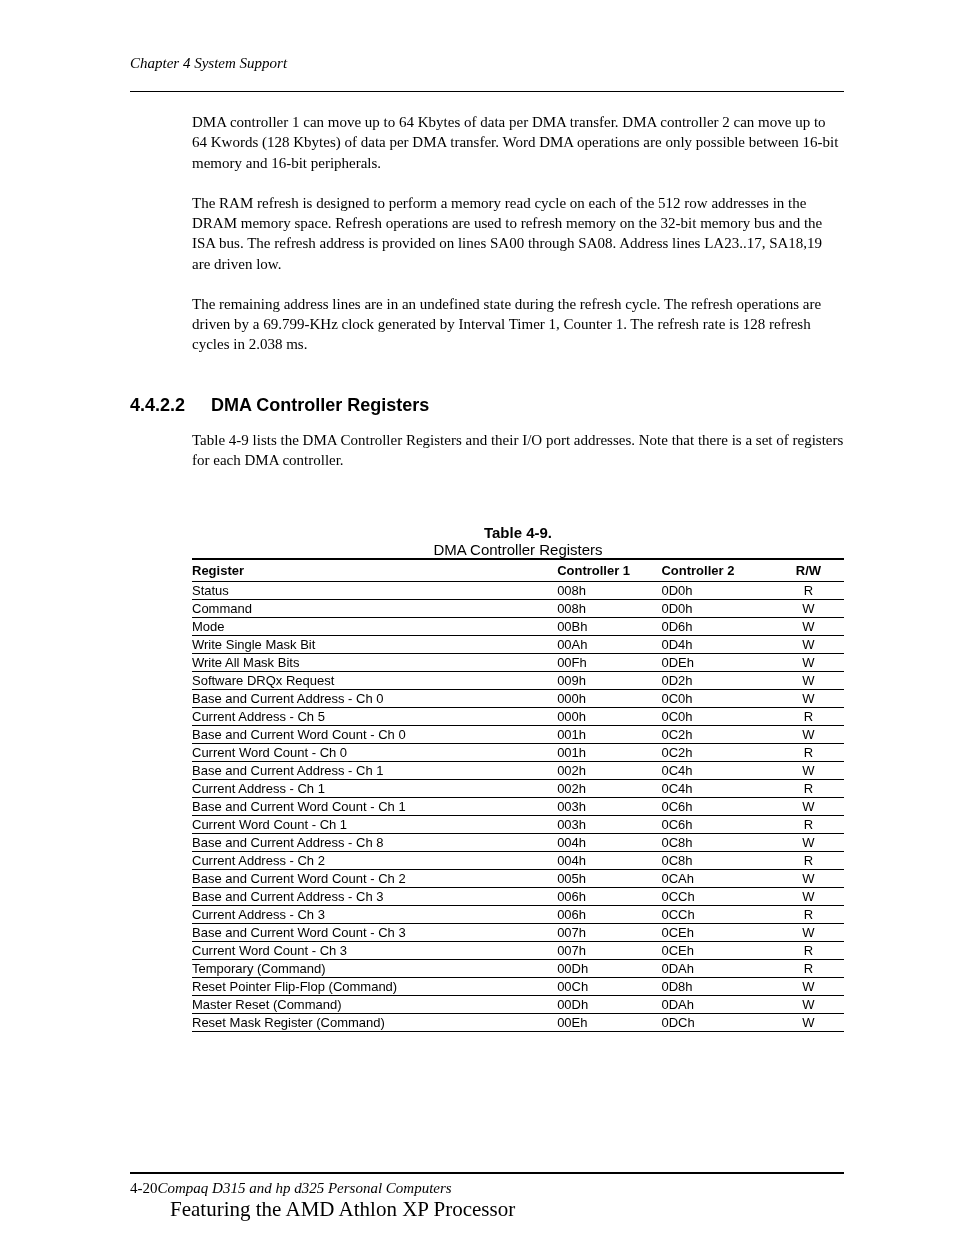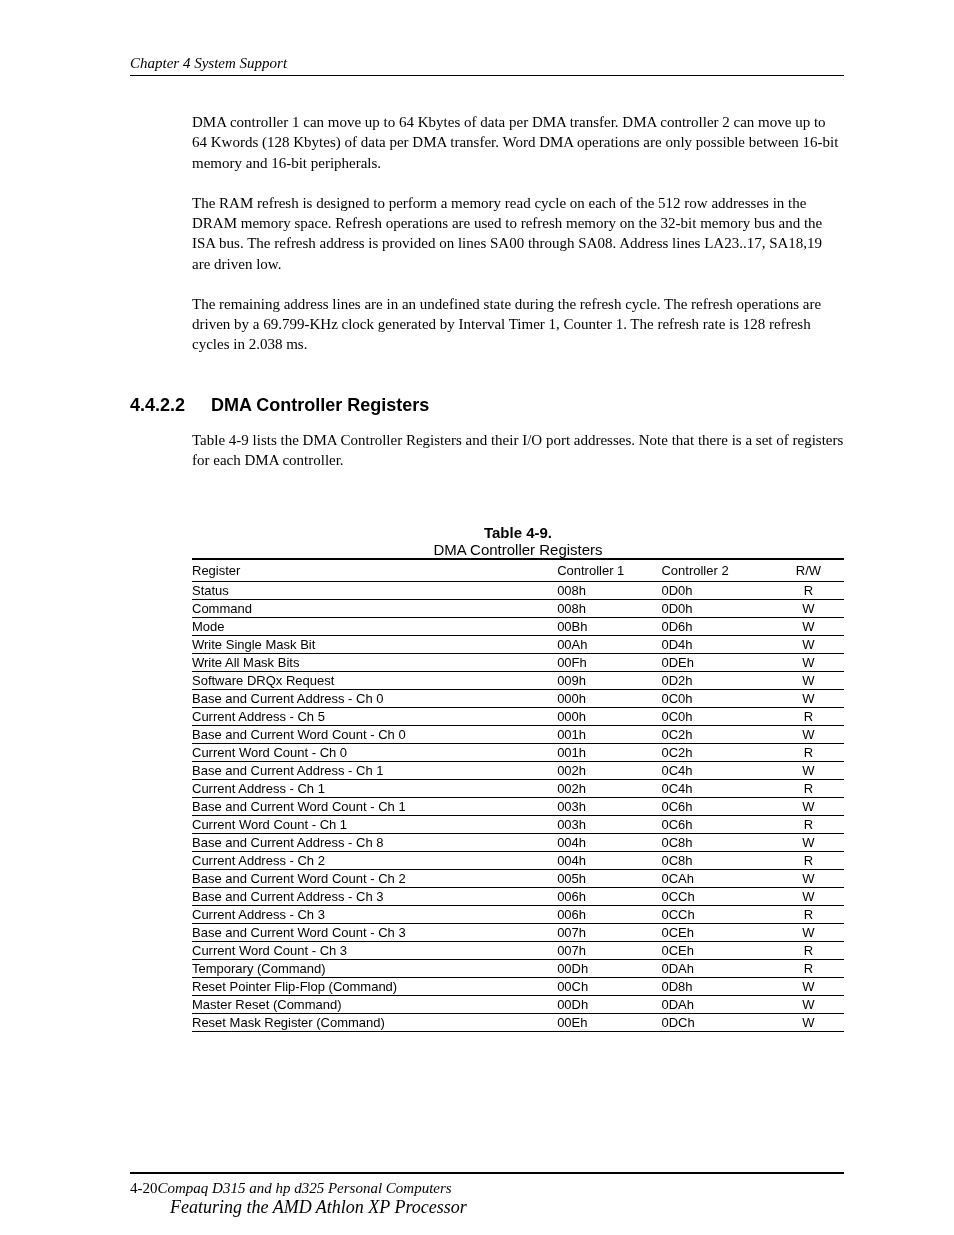--- a/index.html
+++ b/index.html
@@ -11,22 +11,22 @@
     padding: 0;
     width: 954px;
   }
   .page {
     padding: 55px 110px 40px 130px;
   }
   .running-head {
     font-style: italic;
     font-size: 15px;
     border-bottom: 1.5px solid #000;
-    padding-bottom: 3px;
-    margin-bottom: 36px;
+    padding-bottom: 19px;
+    margin-bottom: 20px;
   }
   .body-para {
     margin: 0 0 20px 62px;
     line-height: 1.35;
     text-align: left;
   }
   .section-heading {
     font-family: Arial, Helvetica, sans-serif;
     font-weight: bold;
     font-size: 18px;
@@ -53,21 +53,21 @@
   }
   table.data {
     border-collapse: collapse;
     width: 100%;
     font-family: Arial, Helvetica, sans-serif;
     font-size: 13px;
     border-top: 2.5px solid #000;
   }
   table.data th {
     text-align: left;
-    font-weight: normal;
+    font-weight: bold;
     padding: 3px 4px 3px 0;
     border-bottom: 1px solid #000;
     font-size: 13px;
     margin-top: 32px;
   }
   table.data th.ctr, table.data td.ctr { text-align: left; }
   table.data th.rt,  table.data td.rt  { text-align: center; padding-right: 6px;}
   table.data td {
     padding: 1px 4px 1px 0;
     border-bottom: 1px solid #000;
@@ -82,22 +82,21 @@
     margin-top: 140px;
     border-top: 2px solid #000;
     padding-top: 6px;
   }
   .footer-line1 {
     font-size: 15px;
   }
   .footer-line1 .pnum { font-style: normal; }
   .footer-line1 .ftitle { font-style: italic; }
   .footer-line2 {
-    font-style: italic;
-    font-size: 18px;
+    font-size: 21px;
     padding-left: 40px;
   }
 </style>
 </head>
 <body>
 
 <div class="page">
 
   <div class="running-head">Chapter 4  System Support</div>
 

